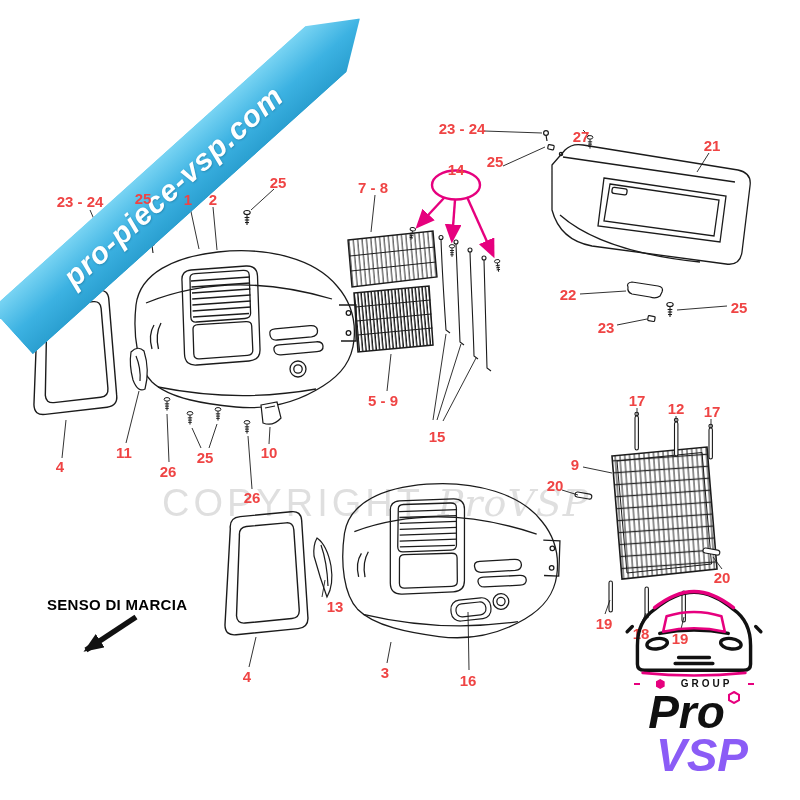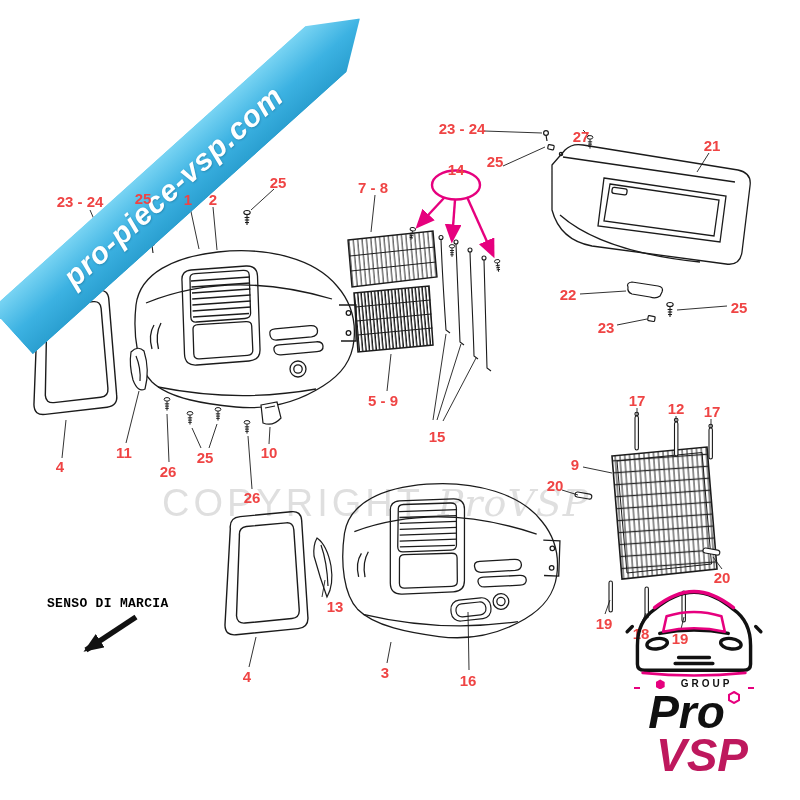--- a/index.html
+++ b/index.html
@@ -12,32 +12,32 @@
   .copyright .brand{font-family:"DejaVu Serif",serif;font-style:italic;letter-spacing:1px;}
   .ribbon{position:absolute;left:-48px;top:144px;width:468px;height:62px;
           transform:rotate(-42deg);z-index:4;
           background:linear-gradient(180deg,#79d4f3 0%,#3cb2e2 55%,#2a9fd0 100%);
           clip-path:polygon(0 0,calc(100% - 46px) 0,100% 50%,calc(100% - 46px) 100%,0 100%);
           display:flex;align-items:center;justify-content:center;padding-right:34px;box-sizing:border-box;}
   .ribbon span{color:#fff;font-size:30px;font-weight:bold;font-style:italic;letter-spacing:1px;
                text-shadow:0 1px 2px rgba(0,60,90,.35);white-space:nowrap;}
   .callout{position:absolute;transform:translate(-50%,-50%);font-size:15px;font-weight:bold;
            color:#ef4444;white-space:nowrap;z-index:5;}
-  .senso{position:absolute;left:47px;top:596px;font-size:13px;font-weight:bold;color:#000;
-         letter-spacing:.3px;z-index:5;font-family:Liberation Mono, monospace;}
+  .senso{position:absolute;left:47px;top:596px;font-size:15px;font-weight:bold;color:#000;
+         letter-spacing:.3px;z-index:5;}
   .logo{position:absolute;right:28px;bottom:24px;width:156px;text-align:center;z-index:5;}
   .logo-car{display:block;margin:0 auto 0;}
-  .logo-group{display:flex;align-items:flex-end;justify-content:center;gap:16px;
+  .logo-group{display:flex;align-items:center;justify-content:center;gap:16px;
               font-size:10px;font-weight:bold;letter-spacing:3px;color:#111;margin:0 18px 0;}
   .logo-group::before,.logo-group::after{content:"";flex:1;height:2px;background:#e6007e;}
   .hexagon{width:9px;height:10px;background:#e6007e;display:inline-block;
            clip-path:polygon(50% 0,100% 25%,100% 75%,50% 100%,0 75%,0 25%);}
   .logo-pro{font-size:46px;font-weight:bold;font-style:italic;color:#101010;line-height:.92;
             display:flex;justify-content:center;align-items:flex-start;gap:3px;margin-top:2px;}
-  .logo-vsp{font-size:46px;font-weight:bold;font-style:italic;color:#be185d;line-height:.92;
+  .logo-vsp{font-size:46px;font-weight:bold;font-style:italic;color:#8b5cf6;line-height:.92;
             margin-left:16px;}
 </style>
 </head>
 <body>
 
 <div class="stage">
 
   <svg class="art" width="800" height="800" viewBox="0 0 800 800">
     <defs>
       <pattern id="vlines" width="4.4" height="8" patternUnits="userSpaceOnUse" patternTransform="rotate(-5)">

